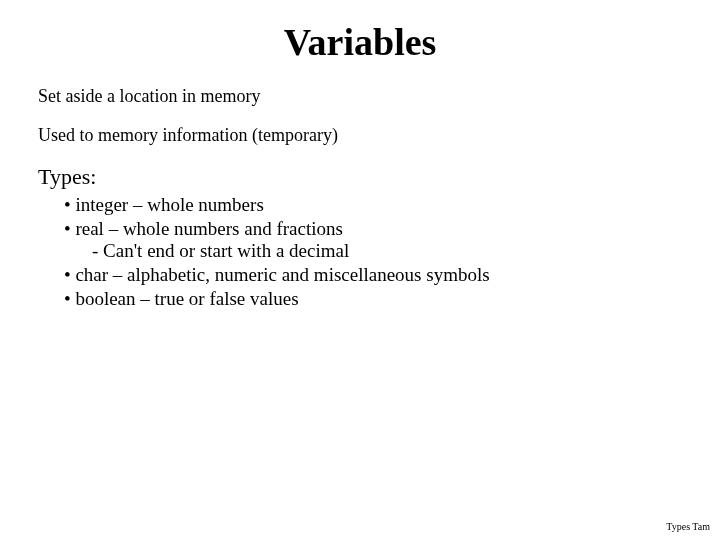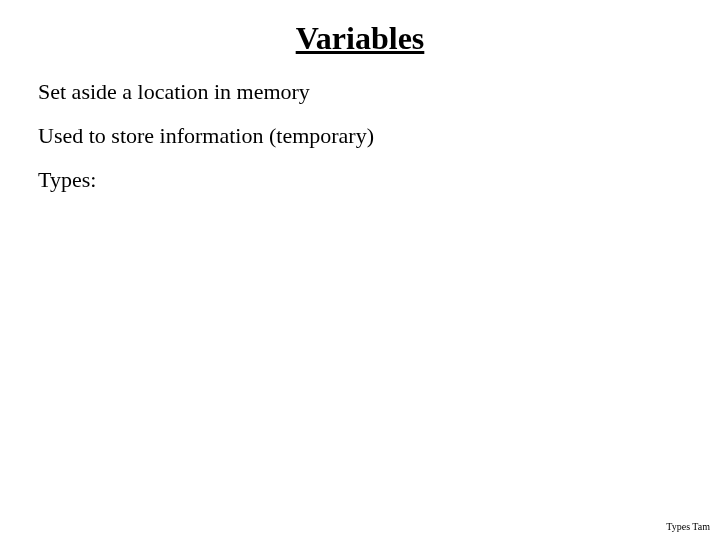--- a/index.html
+++ b/index.html
@@ -7,27 +7,26 @@
     width: 720px;
     height: 540px;
     background: #fff;
     font-family: "Times New Roman", Times, serif;
     color: #000;
     position: relative;
     padding: 20px 38px;
   }
   .title {
     text-align: center;
-    font-size: 32px;
+    font-size: 38px;
     font-weight: bold;
-    text-decoration: underline;
     margin-bottom: 22px;
   }
   .line {
-    font-size: 22px;
+    font-size: 18px;
     margin-bottom: 18px;
   }
   .section-head {
     font-size: 22px;
     margin-top: 6px;
     margin-bottom: 4px;
   }
   ul.bullets {
     list-style: none;
     padding-left: 26px;
@@ -55,24 +54,35 @@
     font-size: 10px;
     font-family: "Times New Roman", Times, serif;
   }
 </style>
 </head>
 <body>
 
 <div class="title">Variables</div>
 
 <div class="line">Set aside a location in memory</div>
-<div class="line">Used to store information (temporary)</div>
+<div class="line">Used to memory information (temporary)</div>
 
 <div class="types-block">
   <div class="section-head">Types:</div>
+  <ul class="bullets">
+    <li>integer – whole numbers</li>
+    <li>
+      <span>real – whole numbers and fractions</span>
+      <ul class="sublist">
+        <li>Can't end or start with a decimal</li>
+      </ul>
+    </li>
+    <li>char – alphabetic, numeric and miscellaneous symbols</li>
+    <li>boolean – true or false values</li>
+  </ul>
 </div>
 
 <div>
   <ul class="bullets">
   </ul>
 </div>
 
 <div class="footer">Types Tam</div>
 
 </body></html>

